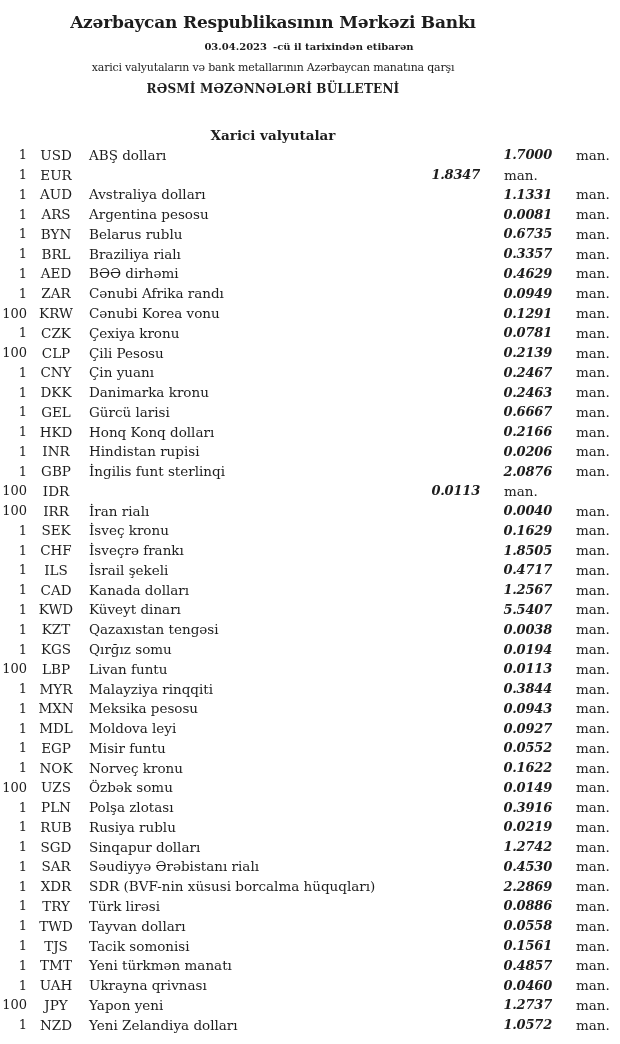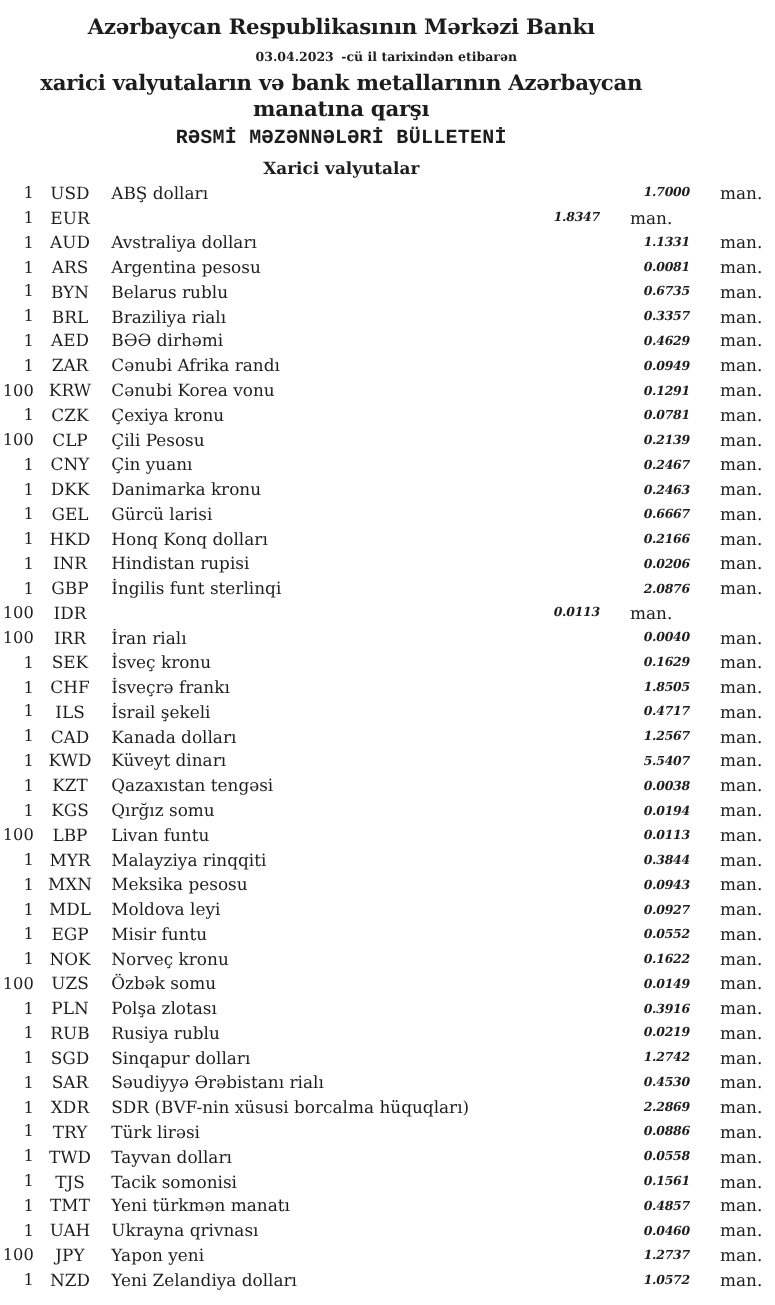--- a/index.html
+++ b/index.html
@@ -32,31 +32,30 @@
     line-height: 27px;
   }
   .date-line {
     font-size: 10px;
     font-weight: bold;
     line-height: 21px;
     padding-left: 72px; 
   }
   .date-value { margin-right: 6px; }
   .subtitle {
-    font-size: 17px;
-    font-weight: bold;
+    font-size: 11px;
+    font-weight: normal;
     line-height: 21px;
     letter-spacing: -0.2px;
   }
   .bulletin-title {
-    font-size: 16px;
+    font-size: 12px;
     font-weight: bold;
     line-height: 23px;
     letter-spacing: 0.2px;
-    font-family: Liberation Mono, monospace;
   }
   
   .section-title {
     position: absolute;
     top: 127px;
     left: 0;
     width: 546px;
     text-align: center;
     font-size: 13.5px;
     font-weight: bold;
@@ -84,21 +83,21 @@
   }
   .row .name {
     padding-left: 4px;
     white-space: nowrap;
     overflow: hidden;
   }
   .row .rate {
     text-align: right;
     font-weight: bold;
     font-style: italic;
-    font-size: 10px;
+    font-size: 13px;
     letter-spacing: -0.2px;
   }
   .row .unit {
     padding-left: 24px;
   }
 </style>
 </head>
 <body>
 
 <div class="page">

